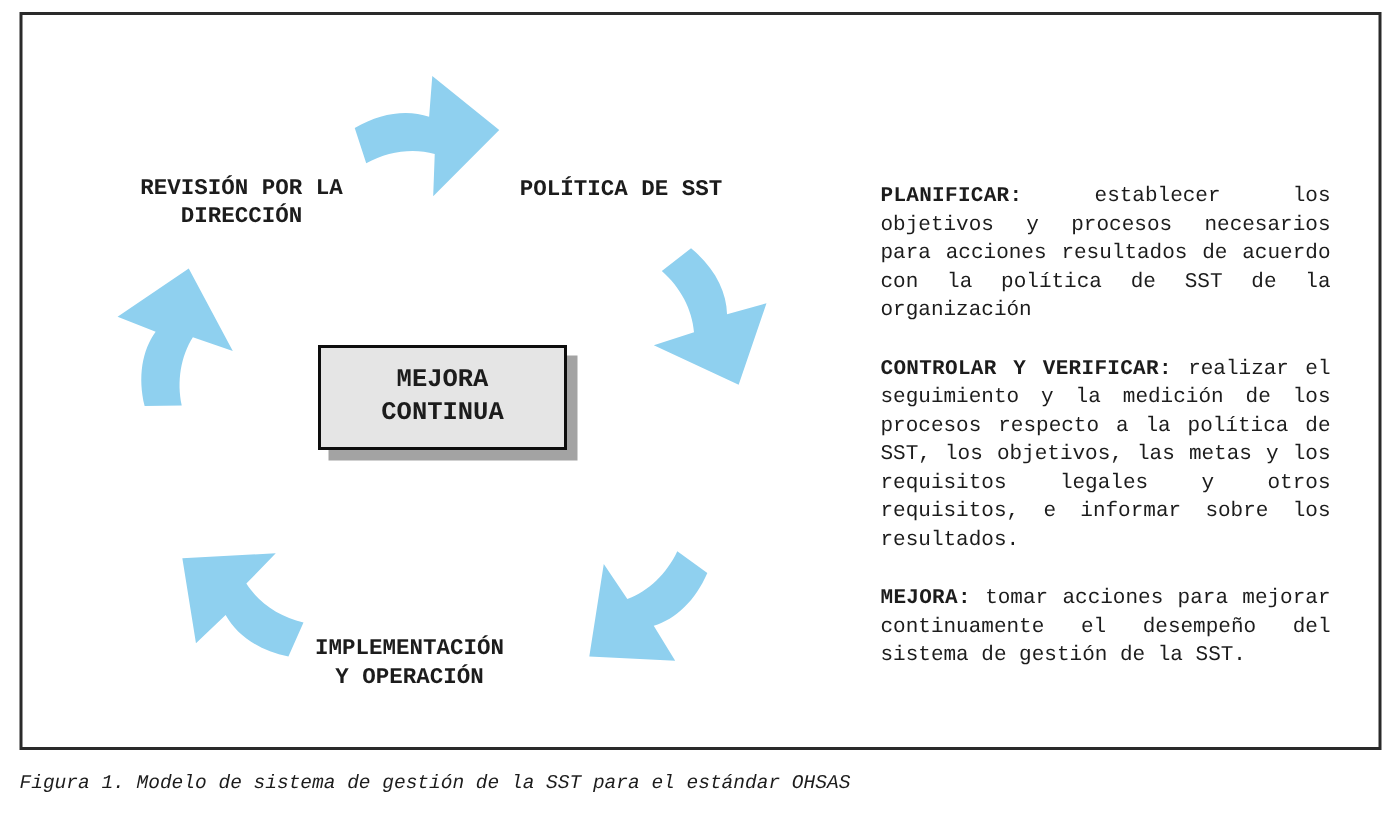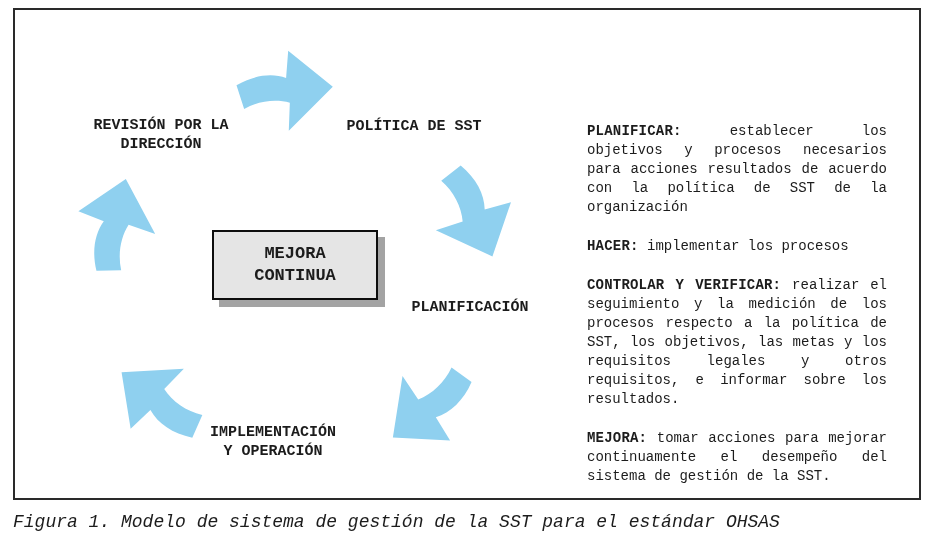--- a/index.html
+++ b/index.html
@@ -82,21 +82,21 @@
   .defs-panel b {
     font-weight: bold;
     letter-spacing: 0.2px;
   }
   .caption {
     position: absolute;
     left: 13px;
     top: 513px;
     width: 880px;
     font-style: italic;
-    font-size: 18px;
+    font-size: 13px;
     line-height: 18px;
     color: #1c1c1c;
   }
 </style>
 </head>
 <body>
 
 <div class="page">
 
   <div class="frame"></div>
@@ -117,33 +117,31 @@
     <use href="#carrow" transform="translate(429,406) rotate(140)" fill="#8fd0ef"></use>
     <use href="#carrow" transform="translate(160,401) rotate(218)" fill="#8fd0ef"></use>
     <use href="#carrow" transform="translate(116,226) rotate(283)" fill="#8fd0ef"></use>
   </svg>
 
   <div class="stage" id="stage-revision">REVISIÓN POR LA
 DIRECCIÓN</div>
 
   <div class="stage" id="stage-politica">POLÍTICA DE SST</div>
 
-  <div class="stage" id="stage-planificacion">PLANIFICACIÓN</div>
 
   <div class="stage" id="stage-implementacion">IMPLEMENTACIÓN
 Y OPERACIÓN</div>
 
 
   <div class="center-box">
     <span>MEJORA
 CONTINUA</span>
   </div>
 
   <div class="defs-panel">
     <p><b>PLANIFICAR:</b> <span>establecer los objetivos y procesos necesarios para acciones resultados de acuerdo con la política de SST de la organización</span></p>
-    <p><b>HACER:</b> <span>implementar los procesos</span></p>
     <p><b>CONTROLAR Y VERIFICAR:</b> <span>realizar el seguimiento y la medición de los procesos respecto a la política de SST, los objetivos, las metas y los requisitos legales y otros requisitos, e informar sobre los resultados.</span></p>
     <p><b>MEJORA:</b> <span>tomar acciones para mejorar continuamente el desempeño del sistema de gestión de la SST.</span></p>
   </div>
 
   <div class="caption">Figura 1. Modelo de sistema de gestión de la SST para el estándar OHSAS</div>
 
 </div>
 
 </body></html>

